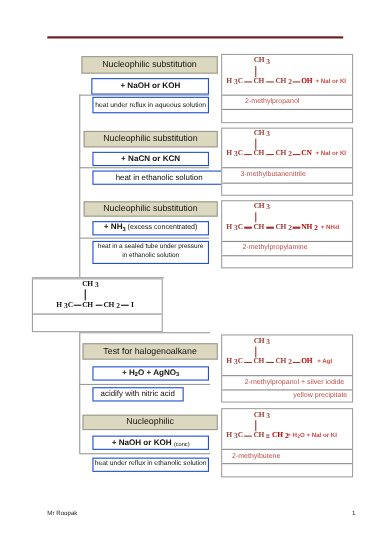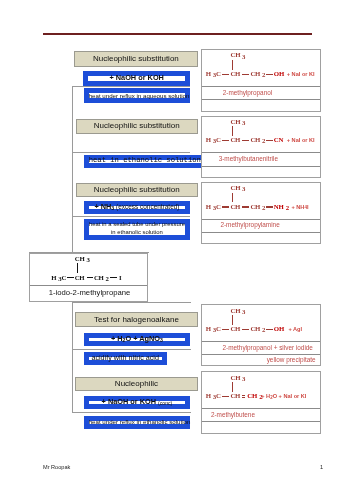--- a/index.html
+++ b/index.html
@@ -12,21 +12,21 @@
          font-family:"Liberation Serif",serif;font-size:8.8px;color:#1a1a1a;
          white-space:nowrap;}
   .rule{position:absolute;left:42.5px;top:33.2px;width:269px;height:2.1px;
         background:#6e2020;}
   .foot{position:absolute;font-size:5.6px;color:#262626;white-space:nowrap;}
   .foot-left{left:43px;top:464px;}
   .foot-right{left:320px;top:464px;}
 
   
   .box{position:absolute;box-sizing:border-box;background:#fff;
-       border:5px solid #1d4ed8;}
+       border:1px solid #1d4ed8;}
   .beige{background:#dcd8c0;border:1px solid #9b9a90;}
   .cap{position:absolute;left:0;right:0;top:50%;
        transform:translateY(-50%);text-align:center;line-height:1.28;
        color:#111;}
   .t-type{font-size:8px;white-space:nowrap;}
   .t-reag{font-size:7.35px;font-weight:bold;white-space:nowrap;}
   .reg{font-weight:normal;font-size:0.88em;}
   .t-cond{font-size:7.2px;white-space:nowrap;}
   .t-cond-sm{font-size:6.15px;white-space:nowrap;}
   .t-cond-2l{font-size:5.9px;}
@@ -84,21 +84,24 @@
   <div class="box" style="left:83.2px;top:70.5px;width:107px;height:15.2px;">
     <div class="cap t-reag">+ NaOH or KOH</div>
   </div>
   <div class="box" style="left:83.7px;top:88.3px;width:106.5px;height:14.6px;">
     <div class="cap t-cond-sm">heat under reflux in aqueous solution</div>
   </div>
 
   <div class="box beige" style="left:75.5px;top:119px;width:122.5px;height:14.6px;">
     <div class="cap t-type">Nucleophilic substitution</div>
   </div>
-  <div class="box" style="left:83.7px;top:154.8px;width:122px;height:13.2px;font-family:Liberation Mono, monospace;">
+  <div class="box" style="left:83.7px;top:137.7px;width:106.5px;height:13.2px;">
+    <div class="cap t-reag">+ NaCN or KCN</div>
+  </div>
+  <div class="box" style="left:83.7px;top:154.8px;width:122px;height:13.2px;">
     <div class="cap t-cond">heat in ethanolic solution</div>
   </div>
 
   <div class="box beige" style="left:75.5px;top:182.9px;width:122.5px;height:14.6px;">
     <div class="cap t-type">Nucleophilic substitution</div>
   </div>
   <div class="box" style="left:83.7px;top:200.8px;width:106.5px;height:13.2px;">
     <div class="cap t-reag"><span>+ NH</span><sub>3</sub><span class="reg"> (excess concentrated)</span></div>
   </div>
   <div class="box" style="left:83.7px;top:218.6px;width:106.5px;height:21.3px;">
@@ -133,21 +136,20 @@
   </div>
   <div class="cstruct" style="left:74.8px;top:255.3px;">CH<span class="s">3</span></div>
   <div class="cbond" style="left:77.3px;top:263.4px;width:1.2px;height:9.7px;"></div>
   <div class="cstruct" style="left:51.2px;top:273.6px;">H<span class="s">3</span>C</div>
   <div class="cbond" style="left:66.8px;top:276.7px;width:6.8px;height:1.3px;"></div>
   <div class="cstruct" style="left:74.7px;top:273.6px;">CH</div>
   <div class="cbond" style="left:86.6px;top:276.7px;width:6.0px;height:1.3px;"></div>
   <div class="cstruct" style="left:94px;top:273.6px;">CH<span class="s">2</span></div>
   <div class="cbond" style="left:110.1px;top:276.7px;width:6.5px;height:1.3px;"></div>
   <div class="cstruct" style="left:119px;top:273.6px;">I</div>
-  <div class="cname" style="left:48.7px;top:288.3px;">1-iodo-2-methylpropane</div>
 
   <div id="rtables">
       <div class="rtab" style="left:201.4px;top:49.1px;width:119.29999999999998px;height:62.699999999999996px;">
         <div class="rdiv" style="top:35.9px;"></div>
         <div class="rdiv" style="top:49.4px;"></div>
       </div>
       <div></div>
       <div class="struct" style="left:230.6px;top:51.349999999999994px;">CH<span class="s">3</span></div>
       <div class="bond" style="left:232.1px;top:59.849999999999994px;width:1.2px;height:9.7px;"></div>
       <div class="struct" style="left:205.7px;top:69.95px;">H<span class="s">3</span>C</div>

